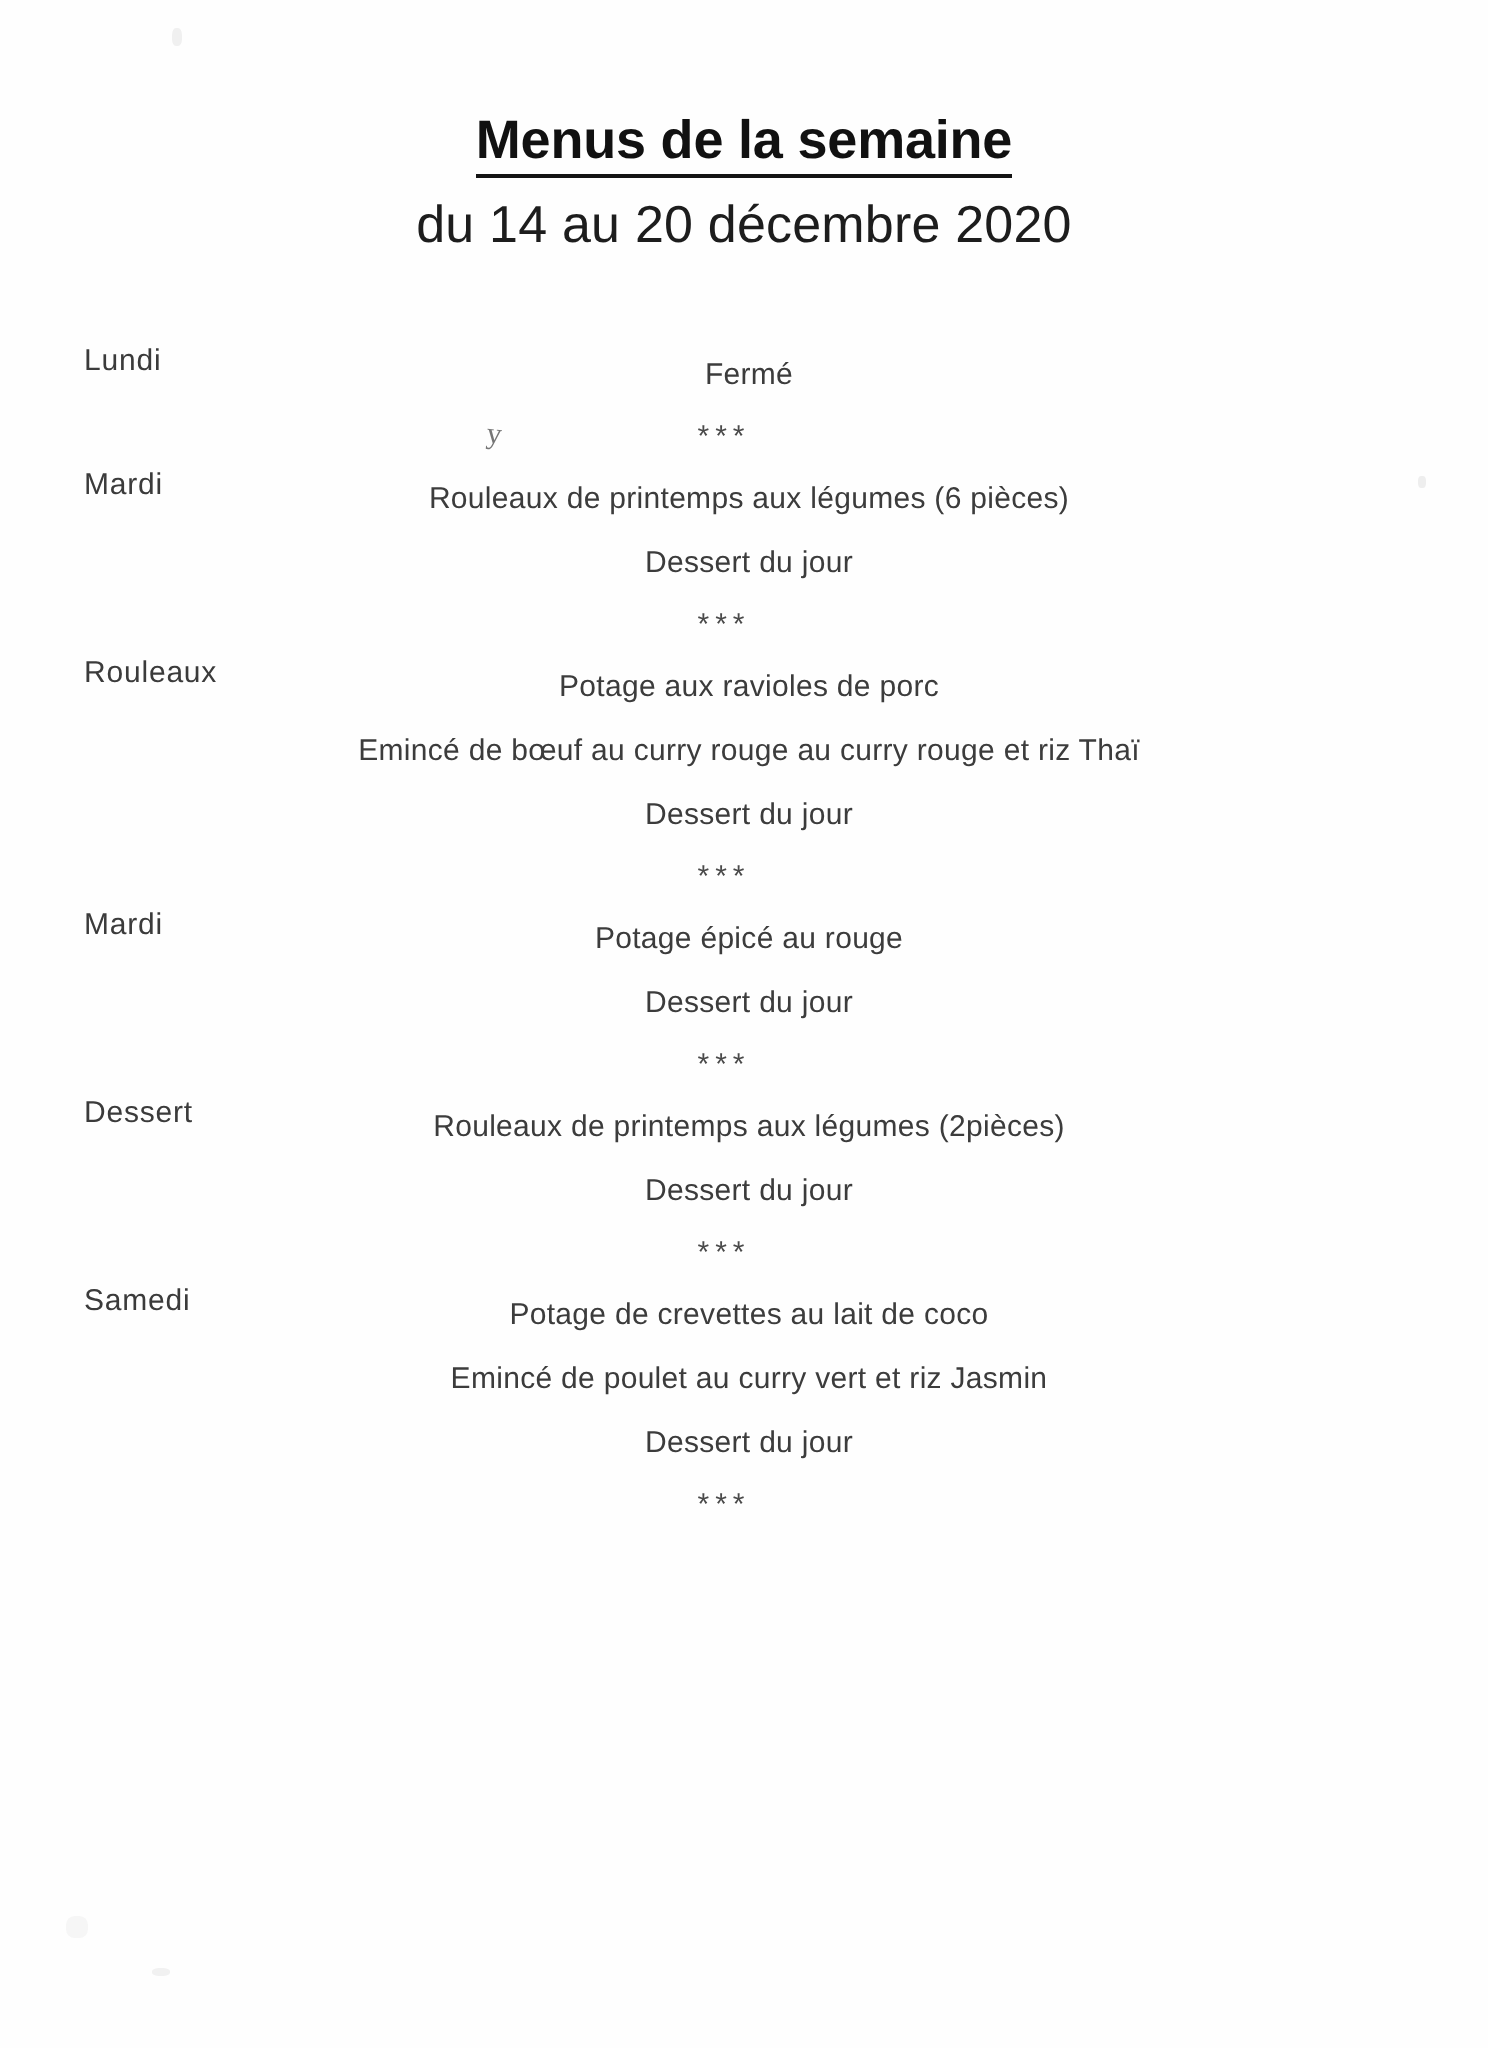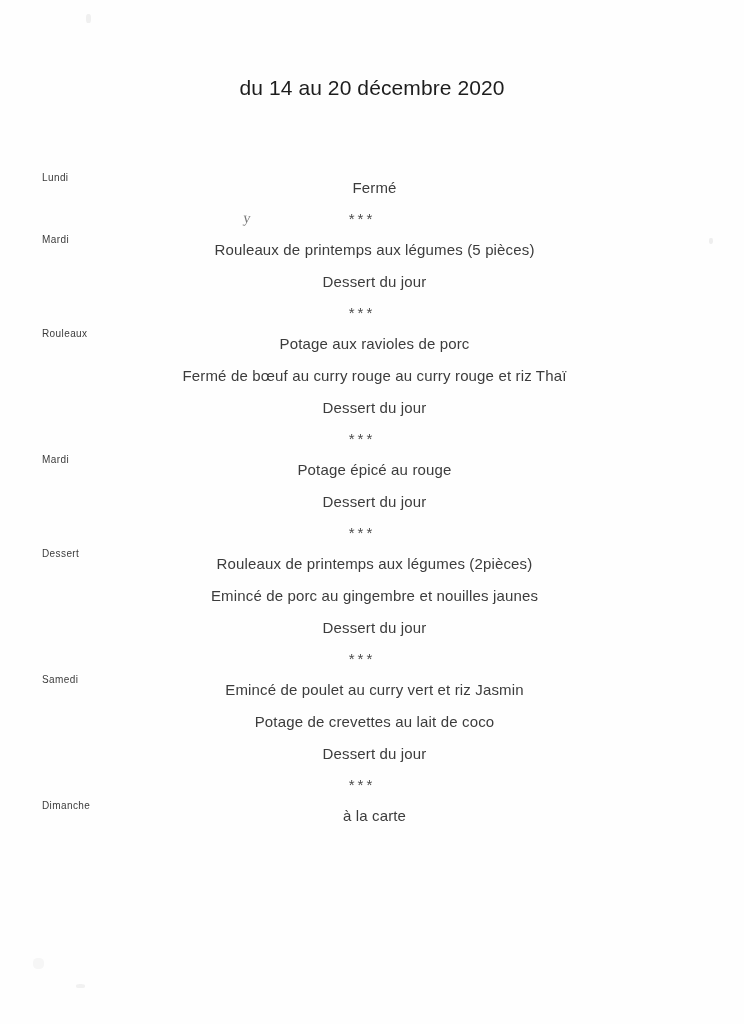--- a/index.html
+++ b/index.html
@@ -34,22 +34,22 @@
     font-size: 27px;
     font-weight: bold;
     color: #111111;
     letter-spacing: -0.1px;
     display: inline-block;
     border-bottom: 2px solid #141414;
     padding-bottom: 1px;
     line-height: 1.1;
   }
   .doc-subtitle {
-    margin-top: 20px;
-    font-size: 21px;
+    margin-top: 8px;
+    font-size: 26px;
     font-weight: 400;
     color: #1d1d1d;
     letter-spacing: 0.1px;
   }
 
   
   .menu-body {
     position: absolute;
     top: 172px;
     left: 0;
@@ -58,21 +58,21 @@
 
   .day-block {
     position: relative;
     width: 744px;
   }
 
   .day-label {
     position: absolute;
     left: 42px;
     top: 0;
-    font-size: 10px;
+    font-size: 15px;
     color: #3b3b3b;
     letter-spacing: 0.4px;
     white-space: nowrap;
   }
 
   .dish-list {
     margin: 0;
     padding: 0;
     list-style: none;
     width: 744px;
@@ -125,80 +125,74 @@
   .speck-b { left: 709px; top: 238px; width: 4px;  height: 6px;  background:#eeeeee; }
   .speck-c { left: 33px;  top: 958px; width: 11px; height: 11px; background:#f6f6f6; }
   .speck-d { left: 76px;  top: 984px; width: 9px;  height: 4px;  background:#f1f1f1; }
 </style>
 </head>
 <body>
 
 <div class="page">
 
   <header class="doc-header">
+    <div class="doc-title">Menus de la semaine</div>
     <div class="doc-subtitle">du 14 au 20 décembre 2020</div>
   </header>
 
   <main class="menu-body" id="menu-body">
       <section class="day-block">
         <div class="day-label">Lundi</div>
         <ul class="dish-list">
           <li class="dish">Fermé</li>
         </ul>
       </section>
       <div class="separator">***</div>
       <section class="day-block">
         <div class="day-label">Mardi</div>
         <ul class="dish-list">
-          <li class="dish">Rouleaux de printemps aux légumes (5 pièces)</li>
+          <li class="dish">Rouleaux de printemps aux légumes (6 pièces)</li>
           <li class="dish">Dessert du jour</li>
         </ul>
       </section>
       <div class="separator">***</div>
       <section class="day-block">
         <div class="day-label">Rouleaux</div>
         <ul class="dish-list">
           <li class="dish">Potage aux ravioles de porc</li>
-          <li class="dish">Fermé de bœuf au curry rouge au curry rouge et riz Thaï</li>
+          <li class="dish">Emincé de bœuf au curry rouge au curry rouge et riz Thaï</li>
           <li class="dish">Dessert du jour</li>
         </ul>
       </section>
       <div class="separator">***</div>
       <section class="day-block">
         <div class="day-label">Mardi</div>
         <ul class="dish-list">
           <li class="dish">Potage épicé au rouge</li>
           <li class="dish">Dessert du jour</li>
         </ul>
       </section>
       <div class="separator">***</div>
       <section class="day-block">
         <div class="day-label">Dessert</div>
         <ul class="dish-list">
           <li class="dish">Rouleaux de printemps aux légumes (2pièces)</li>
-          <li class="dish">Emincé de porc au gingembre et nouilles jaunes</li>
           <li class="dish">Dessert du jour</li>
         </ul>
       </section>
       <div class="separator">***</div>
       <section class="day-block">
         <div class="day-label">Samedi</div>
         <ul class="dish-list">
+          <li class="dish">Potage de crevettes au lait de coco</li>
           <li class="dish">Emincé de poulet au curry vert et riz Jasmin</li>
-          <li class="dish">Potage de crevettes au lait de coco</li>
           <li class="dish">Dessert du jour</li>
         </ul>
       </section>
       <div class="separator">***</div>
-      <section class="day-block">
-        <div class="day-label">Dimanche</div>
-        <ul class="dish-list">
-          <li class="dish">à la carte</li>
-        </ul>
-      </section>
     </main>
 
   <div class="artifact artifact-ink">y</div>
   <div class="speck speck-a"></div>
   <div class="speck speck-b"></div>
   <div class="speck speck-c"></div>
   <div class="speck speck-d"></div>
 
 </div>
 

